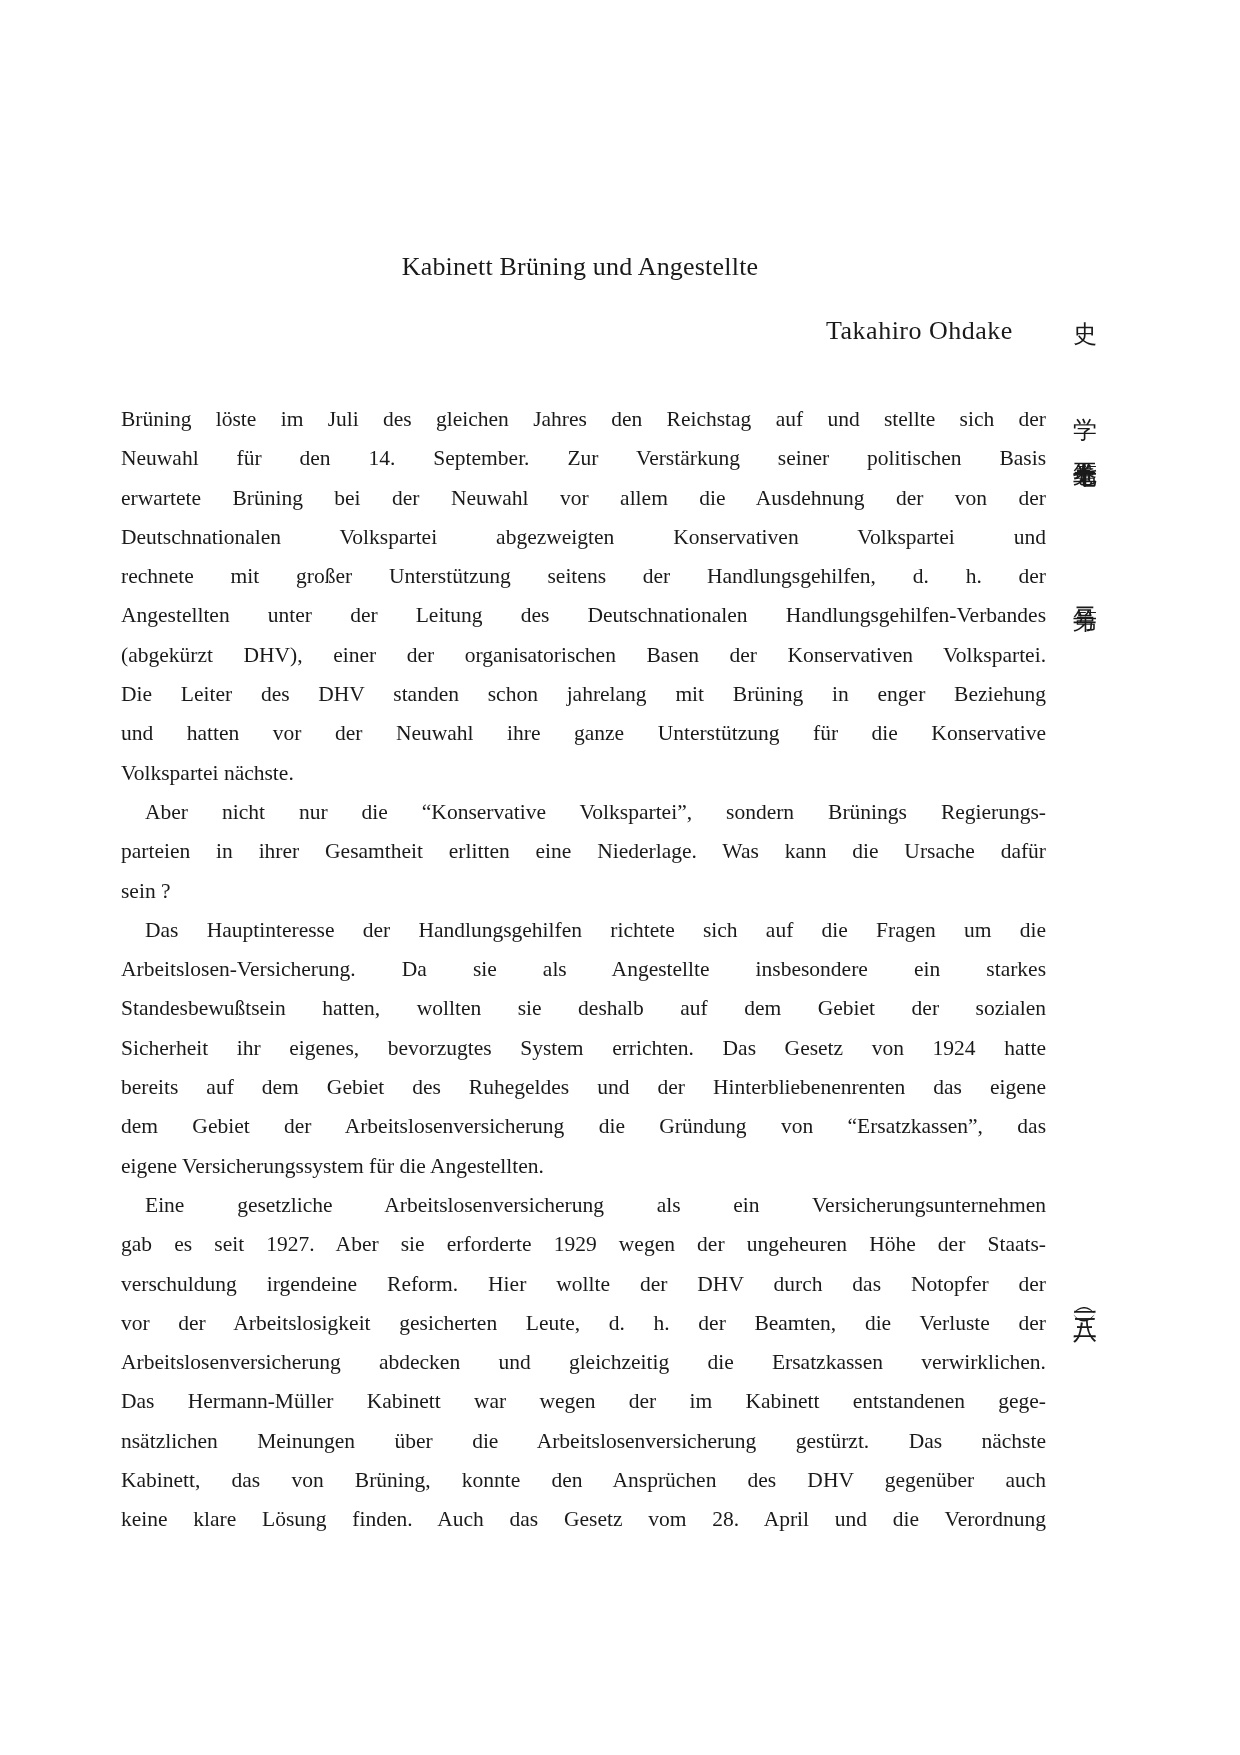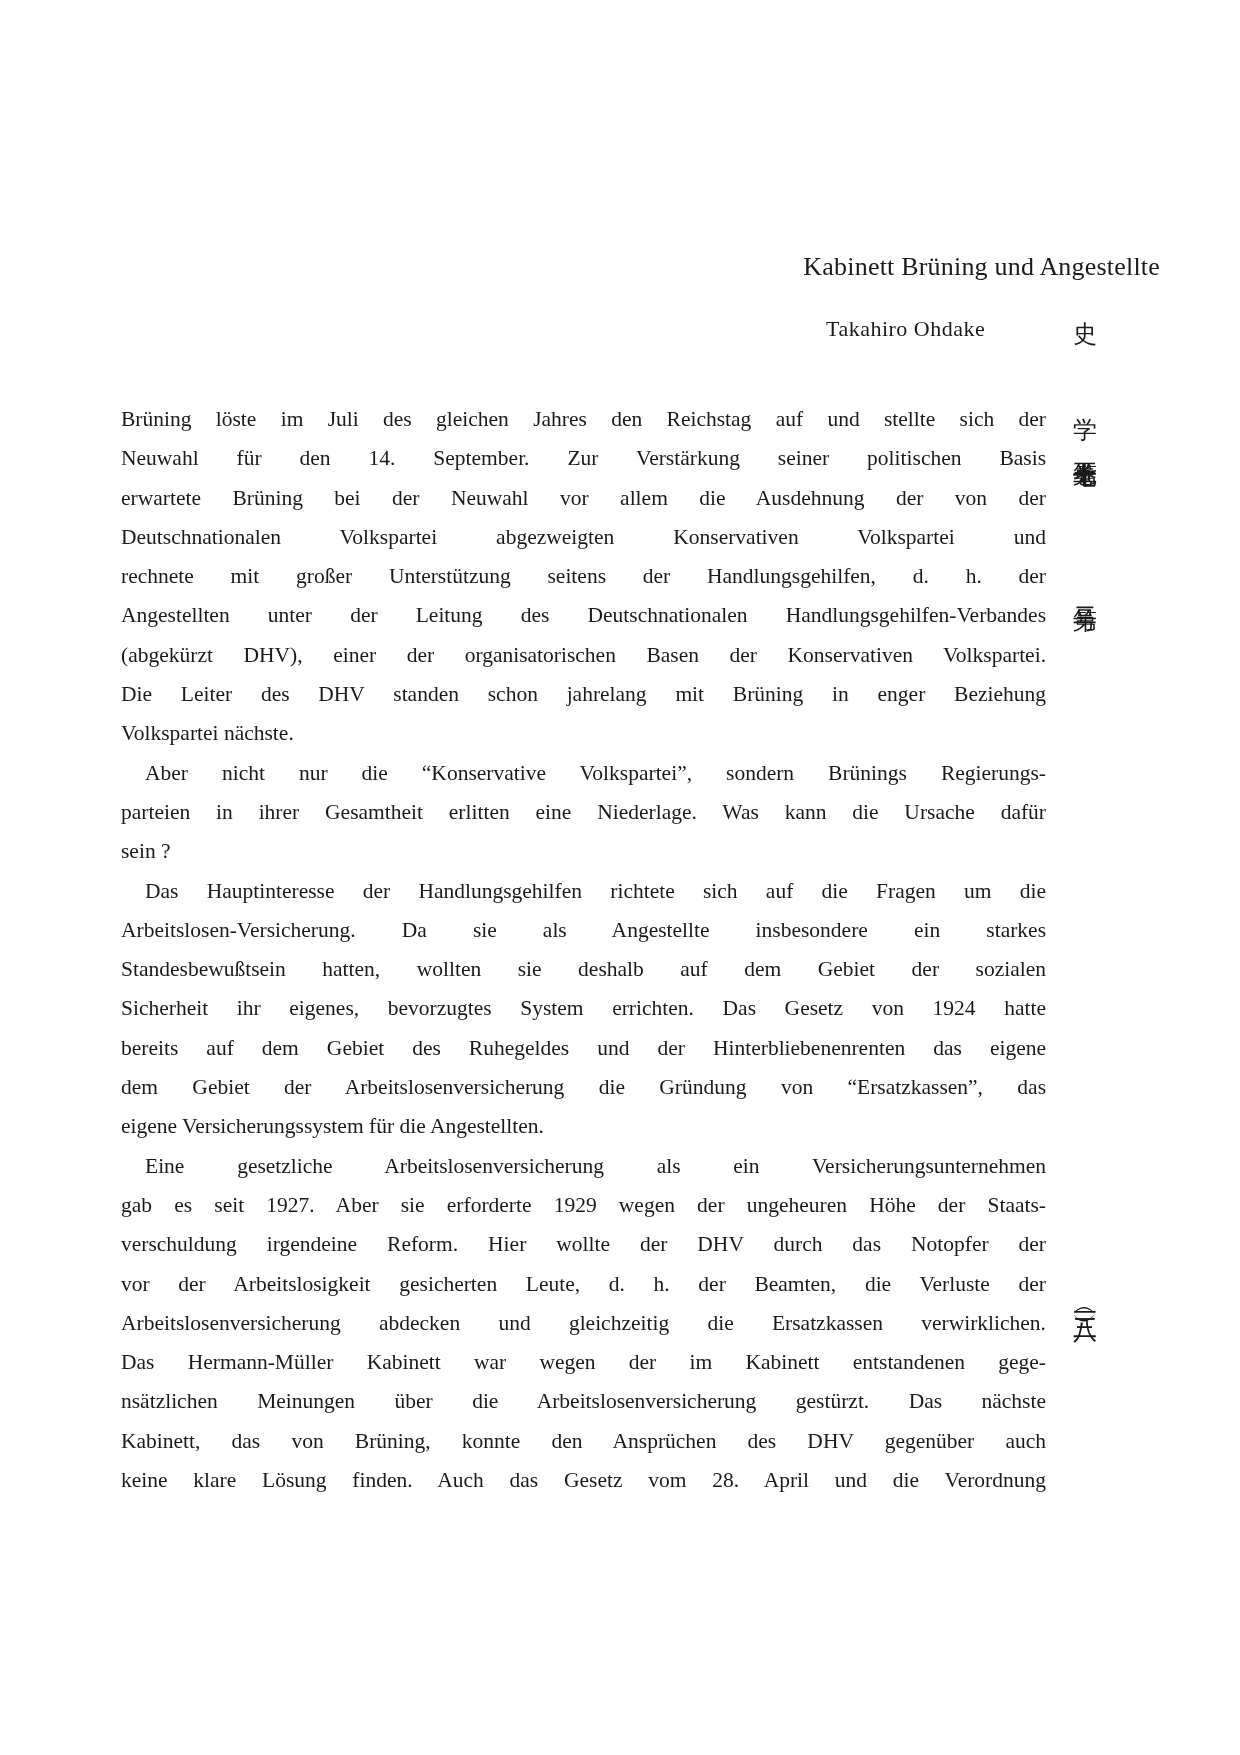--- a/index.html
+++ b/index.html
@@ -1,18 +1,18 @@
 <!DOCTYPE html>
 <html><head>
 <meta charset="utf-8">
 <style>
   html, body { margin:0; padding:0; background:#ffffff; }
   body { width:1240px; height:1755px; position:relative; overflow:hidden; color:#1a1a1a; font-family:"Liberation Serif","DejaVu Serif",serif; }
-  .title { position:absolute; top:252px; left:0; width:1160px; text-align:right; font-size:26px; letter-spacing:0.2px;font-family:Liberation Serif, serif; }
-  .author { position:absolute; top:316px; left:826px; font-size:22px; letter-spacing:0.5px; }
+  .title { position:absolute; top:252px; left:0; width:1160px; text-align:center; font-size:26px; letter-spacing:0.2px;font-family:Liberation Serif, serif; }
+  .author { position:absolute; top:316px; left:826px; font-size:26px; letter-spacing:0.5px; }
   .vert { position:absolute; left:1062px; width:36px; font-size:24px; line-height:26px; text-align:center; writing-mode:vertical-rl; font-family:"DejaVu Sans",sans-serif; }
   .body { position:absolute; left:121px; top:400px; width:925px; }
   .line { height:39.3px; line-height:39.3px; font-size:21.5px; white-space:nowrap; text-align:justify; text-align-last:justify; }
   .line.last { text-align-last:left; }
   .line.indent { padding-left:24px; }
 </style>
 </head>
 <body>
 
 <div class="title">Kabinett Brüning und Angestellte</div>
@@ -26,20 +26,21 @@
 
 <div class="body">
   <div class="line">Brüning löste im Juli des gleichen Jahres den Reichstag auf und stellte sich der</div>
   <div class="line">Neuwahl für den 14. September. Zur Verstärkung seiner politischen Basis</div>
   <div class="line">erwartete Brüning bei der Neuwahl vor allem die Ausdehnung der von der</div>
   <div class="line">Deutschnationalen Volkspartei abgezweigten Konservativen Volkspartei und</div>
   <div class="line">rechnete mit großer Unterstützung seitens der Handlungsgehilfen, d. h. der</div>
   <div class="line">Angestellten unter der Leitung des Deutschnationalen Handlungsgehilfen-Verbandes</div>
   <div class="line">(abgekürzt DHV), einer der organisatorischen Basen der Konservativen Volkspartei.</div>
   <div class="line">Die Leiter des DHV standen schon jahrelang mit Brüning in enger Beziehung</div>
+  <div class="line">und hatten vor der Neuwahl ihre ganze Unterstützung für die Konservative</div>
   <div class="line last">Volkspartei nächste.</div>
   <div class="line indent">Aber nicht nur die “Konservative Volkspartei”, sondern Brünings Regierungs-</div>
   <div class="line">parteien in ihrer Gesamtheit erlitten eine Niederlage. Was kann die Ursache dafür</div>
   <div class="line last">sein ?</div>
   <div class="line indent">Das Hauptinteresse der Handlungsgehilfen richtete sich auf die Fragen um die</div>
   <div class="line">Arbeitslosen-Versicherung. Da sie als Angestellte insbesondere ein starkes</div>
   <div class="line">Standesbewußtsein hatten, wollten sie deshalb auf dem Gebiet der sozialen</div>
   <div class="line">Sicherheit ihr eigenes, bevorzugtes System errichten. Das Gesetz von 1924 hatte</div>
   <div class="line">bereits auf dem Gebiet des Ruhegeldes und der Hinterbliebenenrenten das eigene</div>
   <div class="line">dem Gebiet der Arbeitslosenversicherung die Gründung von “Ersatzkassen”, das</div>

